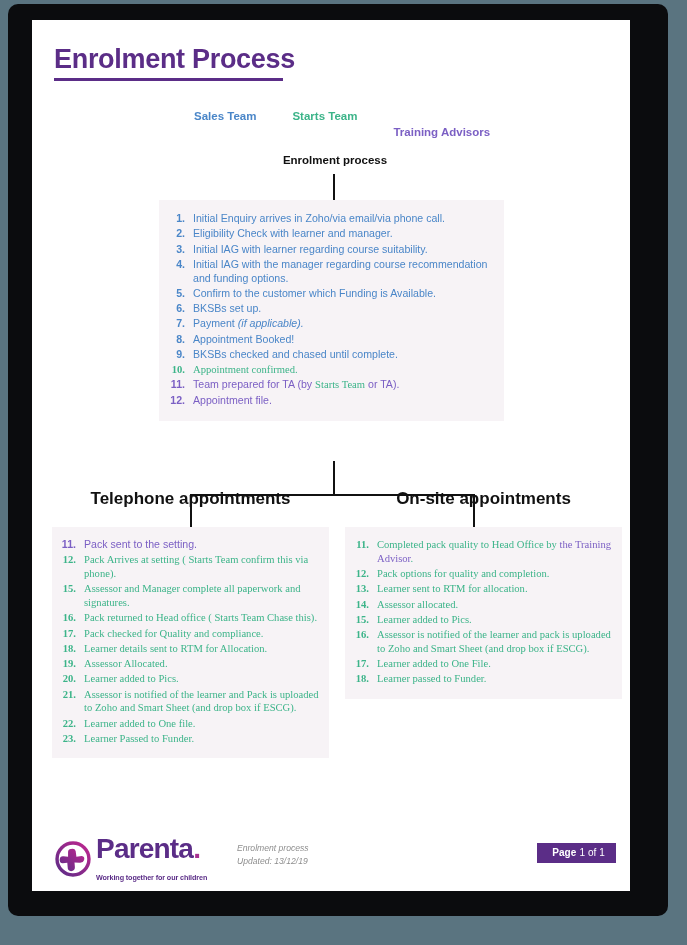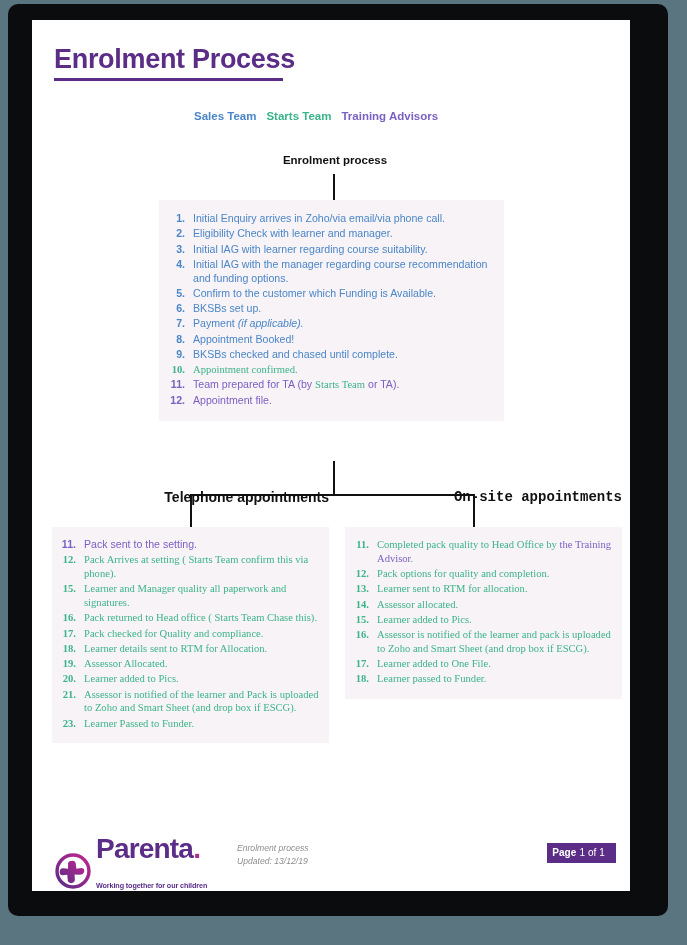--- a/index.html
+++ b/index.html
@@ -38,27 +38,27 @@
     width: 229px; height: 3px;
     background: #5b2d87;
   }
 
   
   #legend {
     position: absolute;
     left: 162px; top: 90px;
     width: 420px;
     display: flex;
-    gap: 10px;
+    gap: 36px;
     font-size: 11.5px;
     font-weight: bold;
   }
   .lg-sales { color: #4a86c8; }
   .lg-starts { color: #3cb489; }
-  .lg-ta { color: #7b5fc4; }
+  .lg-ta { color: #7b5fc4; margin-top: 16px; }
 
   
   #flow-title {
     position: absolute;
     left: 0; top: 134px;
     width: 598px;
     text-align: center;
     font-size: 11.5px;
     font-weight: bold;
     color: #111;
@@ -99,27 +99,27 @@
     position: absolute;
     left: 313px; top: 507px;
     width: 277px;
     background: #f7f3f6;
     padding: 11px 8px 11px 6px;
     box-sizing: border-box;
   }
 
   .branch-label {
     position: absolute;
-    font-size: 14px;
+    font-size: 17px;
     font-weight: bold;
     color: #111;
-    text-align: right;
+    text-align: center;
   }
   #left-label { left: 20px; top: 469px; width: 277px; }
-  #right-label { left: 313px; top: 469px; width: 277px; font-family: Liberation Mono, monospace; }
+  #right-label { left: 313px; top: 469px; width: 277px; }
 
   
   ol.steps {
     margin: 0; padding: 0;
     list-style: none;
   }
   ol.steps li {
     display: flex;
     font-size: 10.6px;
     line-height: 1.30;
@@ -138,54 +138,54 @@
   .c-sales { color: #4a86c8; }
   .c-starts { color: #3cb489; font-family: Liberation Serif, serif; }
   .c-ta { color: #7b5fc4; }
   .it { font-style: italic; }
 
   
   #logo-wrap {
     position: absolute;
     left: 22px; top: 815px;
     display: flex;
-    align-items: flex-end;
+    align-items: center;
   }
   #logo-mark { width: 38px; height: 38px; flex: 0 0 auto; }
   #logo-text { margin-left: 4px; }
   #logo-word {
     font-size: 28px;
     font-weight: bold;
     color: #5b2d87;
     line-height: 1;
     letter-spacing: -0.8px;
   }
   #logo-word .dot { color: #a8308f; }
   #logo-tag {
-    margin-top: 18px;
+    margin-top: 10px;
     font-size: 7.2px;
     font-weight: bold;
     color: #5b2d87;
     letter-spacing: -0.1px;
   }
   #doc-meta {
     position: absolute;
     left: 205px; top: 822px;
     font-size: 8.6px;
     font-style: italic;
     color: #8e8e8e;
     line-height: 1.5;
   }
   #page-badge {
     position: absolute;
     right: 14px; top: 823px;
     background: #5b2d87;
     color: #ffffff;
     font-size: 10px;
-    padding: 4px 11px 5px 5px;
+    padding: 4px 11px 5px 15px;
     letter-spacing: 0.1px;
   }
   #page-badge b { font-weight: bold; }
 </style>
 </head>
 <body>
 
 <div id="frame">
   <div id="page">
 
@@ -273,21 +273,21 @@
           <li>
             <span class="num c-ta">11.</span>
             <span class="txt c-ta">Pack sent to the setting.</span>
           </li>
           <li>
             <span class="num c-starts">12.</span>
             <span class="txt c-starts">Pack Arrives at setting ( Starts Team confirm this via phone).</span>
           </li>
           <li>
             <span class="num c-starts">15.</span>
-            <span class="txt c-starts">Learner and Manager quality all paperwork and signatures.</span>
+            <span class="txt c-starts">Assessor and Manager complete all paperwork and signatures.</span>
           </li>
           <li>
             <span class="num c-starts">16.</span>
             <span class="txt c-starts">Pack returned to Head office ( Starts Team Chase this).</span>
           </li>
           <li>
             <span class="num c-starts">17.</span>
             <span class="txt c-starts">Pack checked for Quality and compliance.</span>
           </li>
           <li>
@@ -298,20 +298,24 @@
             <span class="num c-starts">19.</span>
             <span class="txt c-starts">Assessor Allocated.</span>
           </li>
           <li>
             <span class="num c-starts">20.</span>
             <span class="txt c-starts">Learner added to Pics.</span>
           </li>
           <li>
             <span class="num c-starts">21.</span>
             <span class="txt c-starts">Assessor is notified of the learner and Pack is uploaded to Zoho and Smart Sheet (and drop box if ESCG).</span>
+          </li>
+          <li>
+            <span class="num c-starts">22.</span>
+            <span class="txt c-starts">Learner added to One file.</span>
           </li>
           <li>
             <span class="num c-starts">23.</span>
             <span class="txt c-starts">Learner Passed to Funder.</span>
           </li>
         </ol>
     </div>
 
     <div id="right-box">
       <ol class="steps" id="right-steps">

